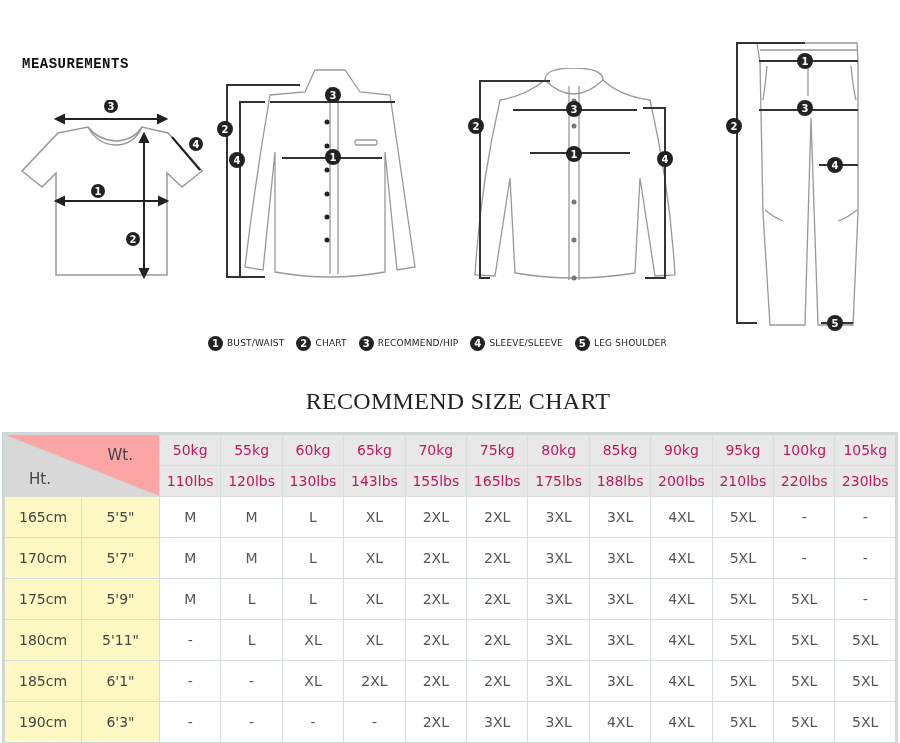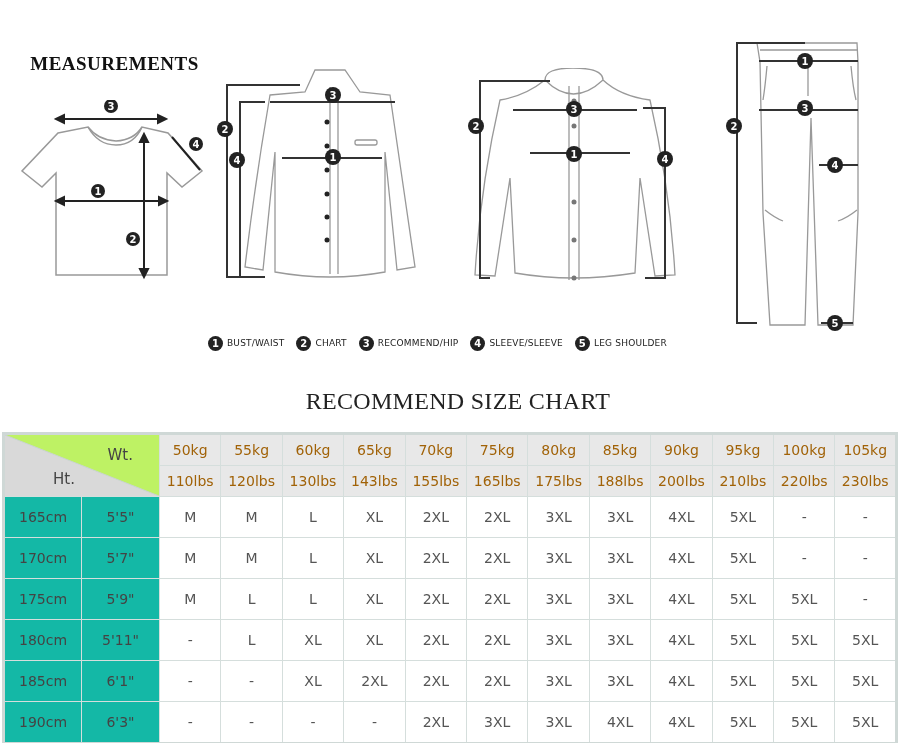--- a/index.html
+++ b/index.html
@@ -2,22 +2,22 @@
 <html><head>
 <meta charset="utf-8">
 <style>
   html, body { margin: 0; padding: 0; }
   body {
     width: 900px; height: 743px; background: #ffffff; position: relative; overflow: hidden;
     font-family: "DejaVu Sans", sans-serif; color: #333;
   }
   .figure-title {
     position: absolute; left: 22px; top: 53px; width: 185px;
-    font-family: Liberation Serif, serif; font-weight: bold; font-size: 19px; line-height: 22px;
-    color: #111; text-align: center; letter-spacing: 0.5px;
+    font-family: Liberation Mono, monospace; font-weight: bold; font-size: 14px; line-height: 22px;
+    color: #111; text-align: left; letter-spacing: 0.5px;
   }
   .illus { position: absolute; }
   .illus svg { display: block; }
   .legend {
     position: absolute; left: 208px; top: 334px; height: 18px; display: flex; align-items: center;
     font-family: "DejaVu Sans", sans-serif; font-size: 9px; color: #222; letter-spacing: 0.2px;
   }
   .legend-item { display: flex; align-items: center; margin-right: 12px; }
   .legend-badge {
     width: 15px; height: 15px; border-radius: 50%; background: #222; color: #fff;
@@ -30,27 +30,27 @@
   }
   table.size-table {
     position: absolute; left: 2px; top: 432px; width: 896px;
     border-collapse: collapse; table-layout: fixed;
     font-family: "DejaVu Sans", sans-serif; font-size: 14px; color: #555;
     border: 3px solid #cfd8d6;
   }
   table.size-table td {
     border: 1px solid #d5dedc; text-align: center; padding: 0; height: 30px; overflow: hidden; white-space: nowrap;
   }
-  table.size-table td.hdr { background: #e8e8e8; color: #a16207; }
-  table.size-table td.rowh { background: #14b8a6; color: #444; height: 40px; }
+  table.size-table td.hdr { background: #e8e8e8; color: #be185d; }
+  table.size-table td.rowh { background: #fef9c3; color: #444; height: 40px; }
   table.size-table td.cell { background: #ffffff; height: 40px; }
-  td.corner { position: relative; background: #bef264; }
+  td.corner { position: relative; background: #fca5a5; }
   td.corner .diag { position: absolute; left: 0; top: 0; width: 100%; height: 100%; }
   td.corner .wt { position: absolute; right: 26px; top: 11px; font-size: 15px; color: #444; }
-  td.corner .ht { position: absolute; left: 48px; bottom: 8px; font-size: 15px; color: #444; }
+  td.corner .ht { position: absolute; left: 24px; bottom: 8px; font-size: 15px; color: #444; }
 </style>
 </head>
 <body>
 
 <div class="figure-title">
   <div>MEASUREMENTS</div>
 </div>
 
 <div class="illus" style="left:18px;top:100px;">
   <svg width="192" height="185" viewBox="0 0 192 185">

